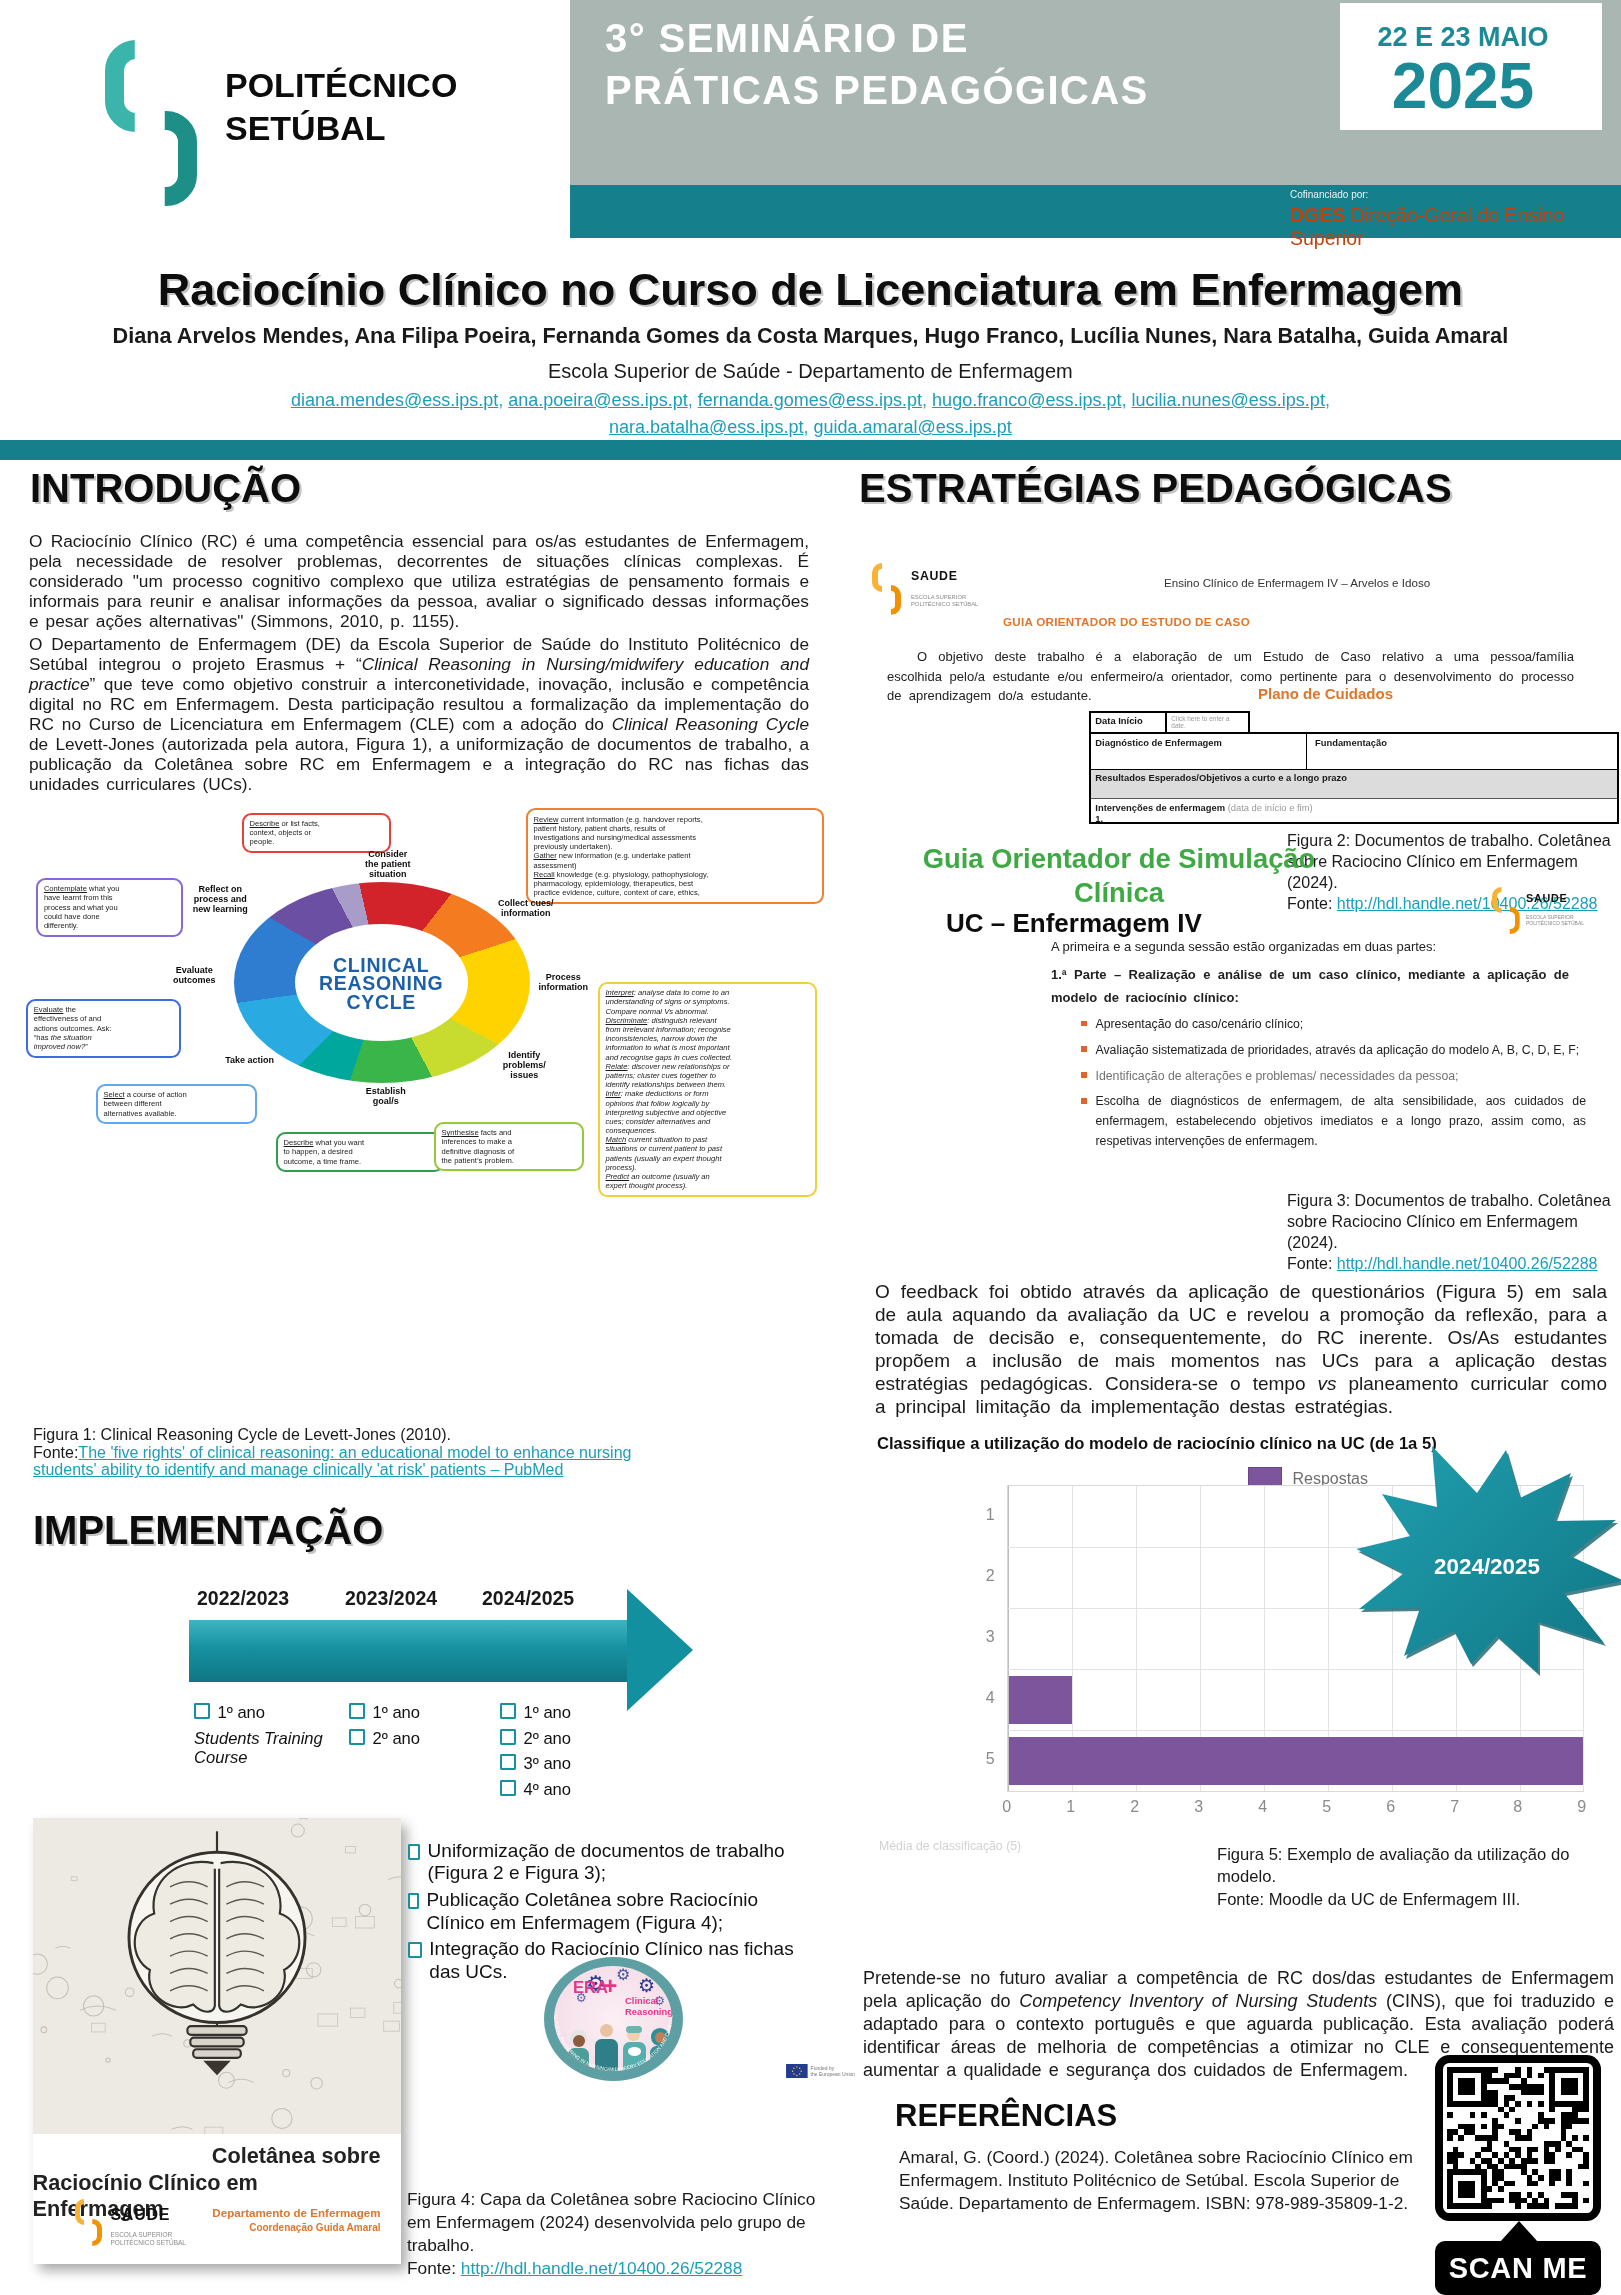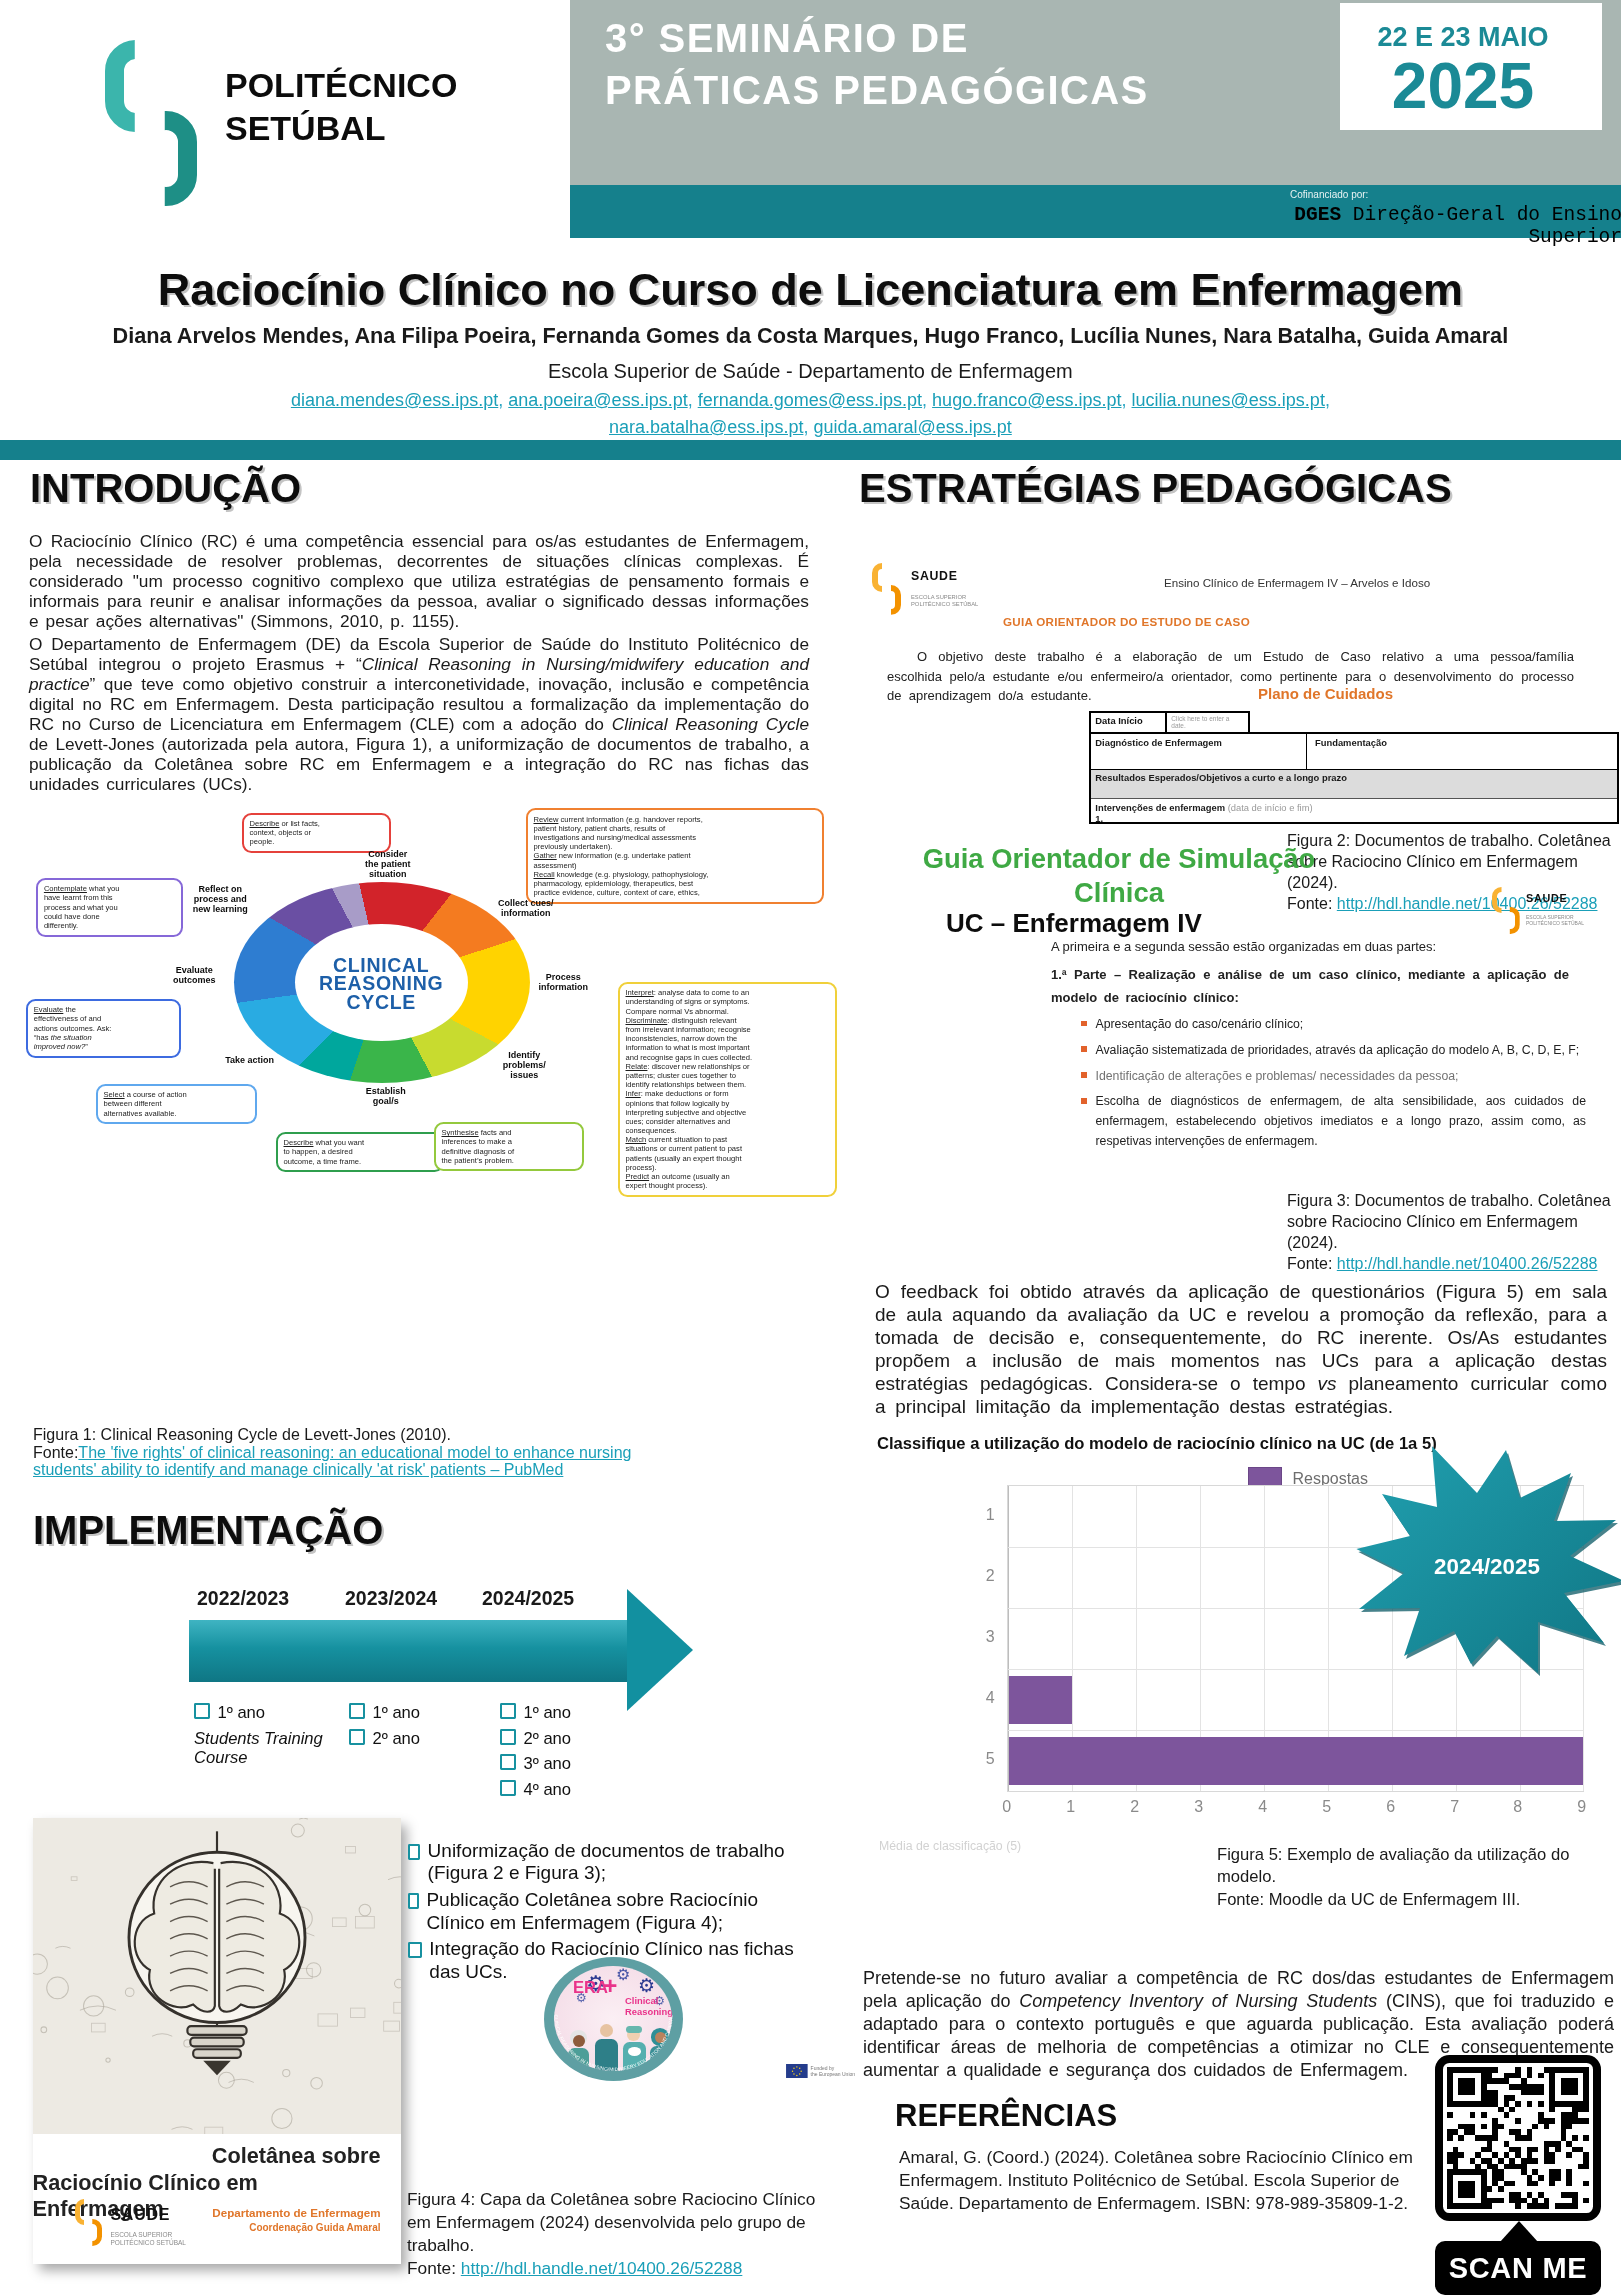--- a/index.html
+++ b/index.html
@@ -74,21 +74,21 @@
     <div>3° SEMINÁRIO DE</div>
     <div>PRÁTICAS PEDAGÓGICAS</div>
   </div>
 
   <div class="abs datebox" style="left:1340px;top:2.9px;width:246px;height:127px;padding-left:16px;">
     <div class="abs center" style="left:0;top:19px;width:246px;color:#1B8A96;font-weight:800;font-size:27px;">22 E 23 MAIO</div>
     <div class="abs center" style="left:0;top:46px;width:246px;color:#1B8A96;font-weight:800;font-size:64px;">2025</div>
   </div>
 
   <div class="abs" style="left:1290px;top:189px;color:#e8f2f3;font-size:10px;">Cofinanciado por:</div>
-  <div class="abs" style="left:1290px;top:204px;width:332px;color:#000000;font-family:Liberation Mono, monospace;font-size:19.5px;text-align:right;">
+  <div class="abs" style="left:1290px;top:204px;width:332px;color:#c2410c;font-family:Liberation Sans, sans-serif;font-size:19.5px;">
     <span class="b">DGES</span><span> Direção-Geral do Ensino Superior</span>
   </div>
 
   <div class="abs center h-main shadowed" style="left:14.4px;top:264px;width:1592px;font-size:45px;">Raciocínio Clínico no Curso de Licenciatura em Enfermagem</div>
   <div class="abs center b" style="left:14.4px;top:323px;width:1592px;font-size:21.7px;">Diana Arvelos Mendes, Ana Filipa Poeira, Fernanda Gomes da Costa Marques, Hugo Franco, Lucília Nunes, Nara Batalha, Guida Amaral</div>
   <div class="abs center" style="left:14.4px;top:360px;width:1592px;font-size:20px;">Escola Superior de Saúde - Departamento de Enfermagem</div>
   <div class="abs center" id="emails1" style="left:14.4px;top:390px;width:1592px;font-size:18px;color:#2AA6C4;"><a class="link">diana.mendes@ess.ips.pt</a>, <a class="link">ana.poeira@ess.ips.pt</a>, <a class="link">fernanda.gomes@ess.ips.pt</a>, <a class="link">hugo.franco@ess.ips.pt</a>, <a class="link">lucilia.nunes@ess.ips.pt</a>,</div>
   <div class="abs center" id="emails2" style="left:14.4px;top:417px;width:1592px;font-size:18px;color:#2AA6C4;"><a class="link">nara.batalha@ess.ips.pt</a>, <a class="link">guida.amaral@ess.ips.pt</a></div>
   <div class="abs hdr-teal" style="left:0;top:440px;width:1621px;height:19.5px;"></div>
 
@@ -125,21 +125,21 @@
 effectiveness of and
 actions outcomes. Ask:
 “has </span><span class="seg-i">the situation
 improved now?</span><span>”</span></div>
       <div class="co" style="left: 74px; top: 277px; width: 146px; border: 2.5px solid rgb(95, 168, 238);"><span class="seg-u">Select</span><span> a course of action
 between different
 alternatives available.</span></div>
       <div class="co" style="left: 254px; top: 325px; width: 153px; border: 2.5px solid rgb(47, 158, 77);"><span class="seg-u">Describe</span><span> what you want
 to happen, a desired
 outcome, a time frame.</span></div>
-      <div class="co" style="left: 596px; top: 175px; width: 204px; border: 2.5px solid rgb(240, 208, 58);"><span class="seg-u">Interpret</span><span>: analyse data to come to an
+      <div class="co" style="left: 576px; top: 175px; width: 204px; border: 2.5px solid rgb(240, 208, 58); font-style: italic;"><span class="seg-u">Interpret</span><span>: analyse data to come to an
 understanding of signs or symptoms.
 Compare normal Vs abnormal.
 </span><span class="seg-u">Discriminate</span><span>: distinguish relevant
 from irrelevant information; recognise
 inconsistencies, narrow down the
 information to what is most important
 and recognise gaps in cues collected.
 </span><span class="seg-u">Relate</span><span>: discover new relationships or
 patterns; cluster cues together to
 identify relationships between them.

